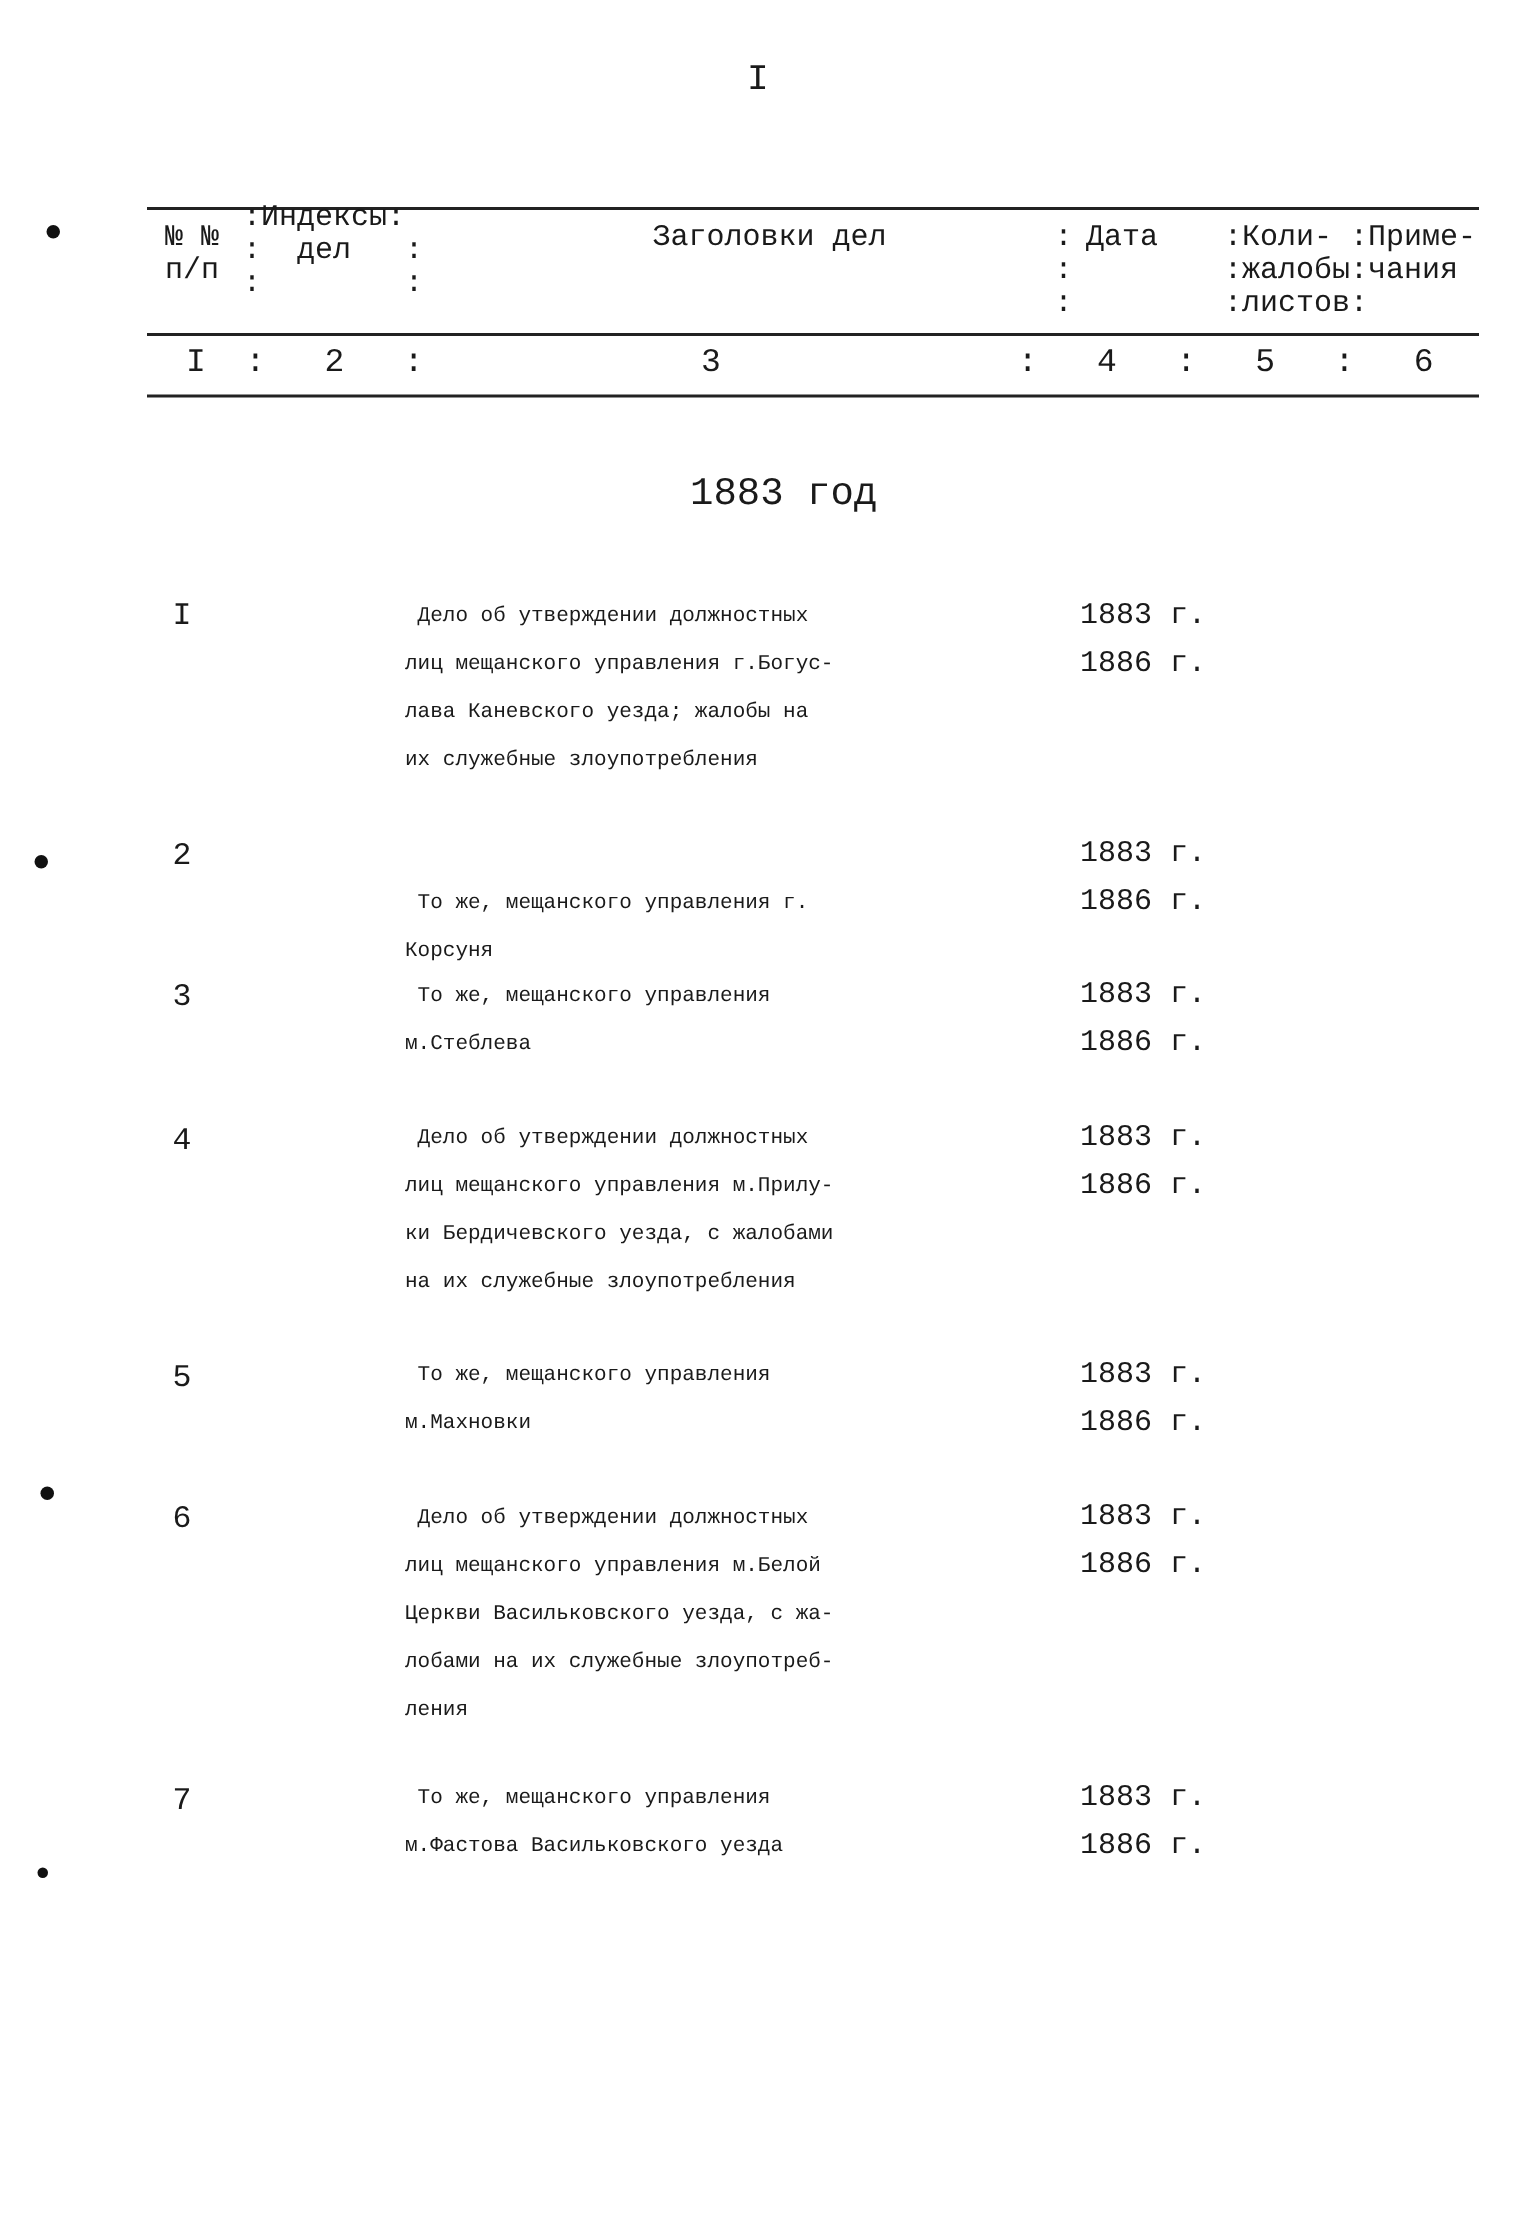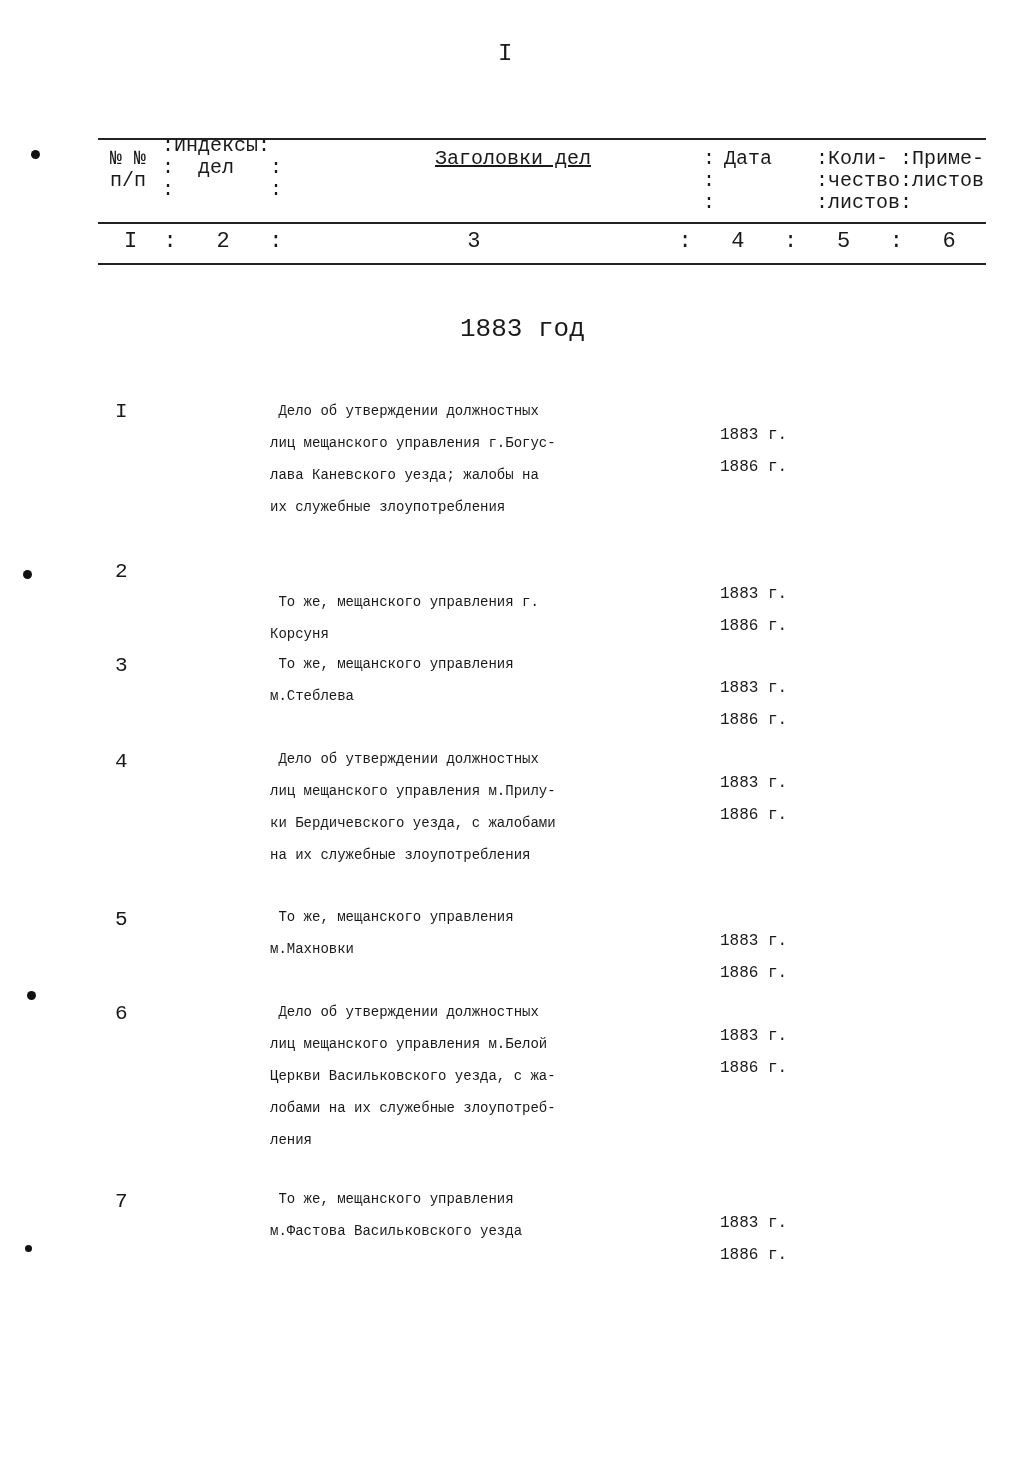--- a/index.html
+++ b/index.html
@@ -55,24 +55,23 @@
       position: absolute;
       left: 270px;
       width: 450px;
       font-size: 14px;
       line-height: 32px;
       white-space: pre;
     }
     .entry-dates {
       position: absolute;
       left: 720px;
-      font-size: 16px;
+      font-size: 20px;
       line-height: 32px;
       white-space: pre;
-      margin-top: 24px;
     }
     .dot {
       position: absolute;
       width: 9px;
       height: 9px;
       border-radius: 50%;
       background: #111;
     }
   </style>
 </head>
@@ -82,27 +81,27 @@
 
   <div class="page-num mono">I</div>
 
   <div class="rule" style="top:138px;"></div>
 
   <div class="hdr-cell mono" style="left:110px; top:148px;">№ №
 п/п</div>
   <div class="hdr-cell mono" style="left:162px; top:135px;">:Индексы:
 :  дел   :
 :        :</div>
-  <div class="hdr-cell mono" style="left:435px; top:148px;text-decoration:underline;">Заголовки дел</div>
+  <div class="hdr-cell mono" style="left:435px; top:148px;">Заголовки дел</div>
   <div class="hdr-cell mono" style="left:703px; top:148px;">:
 :
 :</div>
   <div class="hdr-cell mono" style="left:724px; top:148px;">Дата</div>
   <div class="hdr-cell mono" style="left:816px; top:148px;">:Коли- :Приме-
-:чество:листов
+:жалобы:чания
 :листов:</div>
 
   <div class="rule" style="top:222px;"></div>
 
   <div class="hdr-cell mono" style="left:124px; top:231px; font-size:22px;">I  :   2   :              3               :   4   :   5   :   6</div>
 
   <div class="rule" style="top:263px;"></div>
 
   <div class="year-heading mono">1883 год</div>
 

